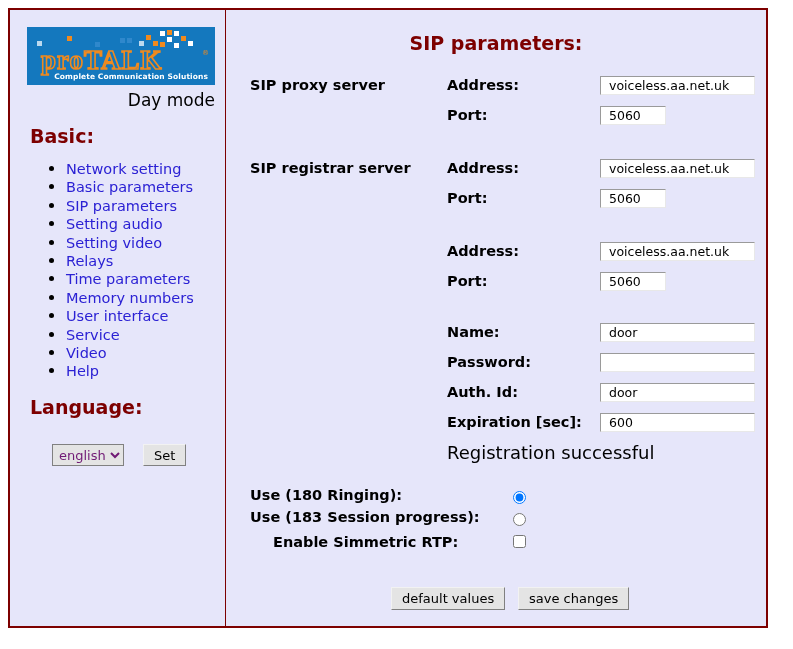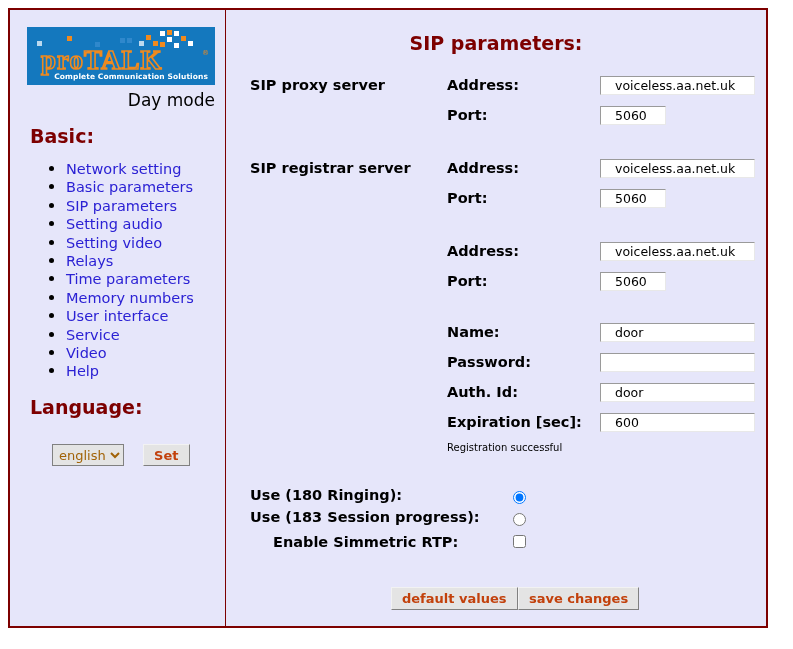--- a/index.html
+++ b/index.html
@@ -142,35 +142,34 @@
     position: absolute;
     left: 42px;
     top: 434px;
   }
   .lang-select {
     font-family: "DejaVu Sans", sans-serif;
     font-size: 13px;
     padding: 1px 2px;
     border: 1px solid #808080;
     background: #e4e4e4;
-    color: #a16207;
+    color: #701a75;
     height: 22px;
     width: 72px;
   }
   .btn {
     font-family: "DejaVu Sans", sans-serif;
     font-size: 13px;
     background: #e4e4e4;
     border: 1px solid #808080;
     border-top-color: #f2f2f2;
     border-left-color: #f2f2f2;
-    color: #c2410c;
+    color: #000000;
     padding: 2px 9px;
     cursor: pointer;
-    font-weight: bold;
   }
   .set-btn {
     margin-left: 14px;
     height: 22px;
     padding: 0 10px;
   }
 
   
   .content {
     position: absolute;
@@ -216,28 +215,28 @@
   .txt-input {
     position: absolute;
     font-family: "DejaVu Sans", sans-serif;
     font-size: 12.5px;
     color: #000000;
     background: #ffffff;
     border: 1px solid;
     border-color: #9a9a9a #e8e8e8 #e8e8e8 #9a9a9a;
     box-sizing: border-box;
     height: 19px;
-    padding: 0 14px;
+    padding: 0 8px;
   }
   .w-wide { width: 155px; }
   .w-narrow { width: 66px; }
 
   .status-text {
     position: absolute;
-    font-size: 10px;
+    font-size: 18px;
     color: #000000;
     white-space: nowrap;
   }
 
   .opt-label {
     position: absolute;
     font-size: 14.5px;
     font-weight: bold;
     color: #000000;
     white-space: nowrap;

